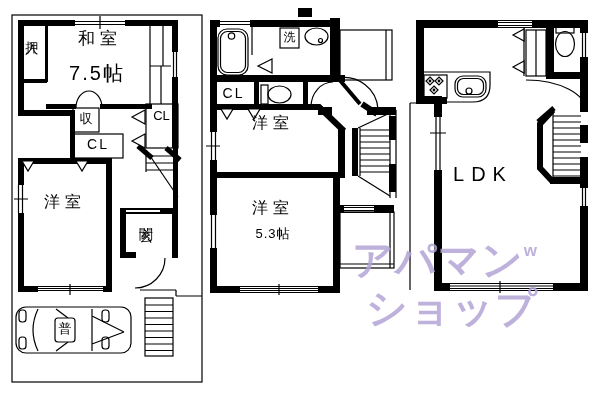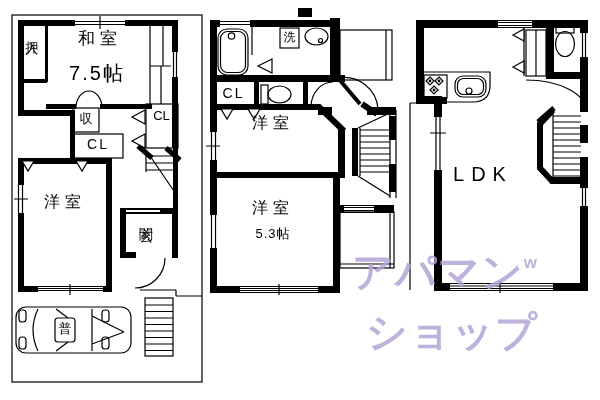--- a/index.html
+++ b/index.html
@@ -5,21 +5,21 @@
   html,body{margin:0;padding:0;background:#fff;}
   #canvas{position:relative;width:600px;height:400px;background:#fff;overflow:hidden;
           font-family:"Liberation Sans","DejaVu Sans",sans-serif;color:#000;}
   #plan-svg{position:absolute;left:0;top:0;}
   .lbl{position:absolute;line-height:1.1;white-space:nowrap;}
   .vert{writing-mode:vertical-rl;text-orientation:upright;white-space:normal;}
   .stack{white-space:normal;word-break:break-all;line-height:1.45;text-align:center;}
   .ctr{text-align:center;}
   #watermark{position:absolute;left:352px;top:236px;width:200px;z-index:5;
              font-weight:700;opacity:.85;pointer-events:none;}
-  #watermark .wline{font-size:41px;letter-spacing:1px;line-height:1.18;white-space:nowrap;margin-top:12px;}
+  #watermark .wline{font-size:41px;letter-spacing:1px;line-height:1.18;white-space:nowrap;}
   #watermark .sup{font-size:17px;vertical-align:18px;font-weight:700;}
   #watermark .wline2{padding-left:14px;}
 </style>
 </head>
 <body>
 
 <div id="canvas">
 
 <svg id="plan-svg" width="600" height="400" viewBox="0 0 600 400" fill="none" stroke="#000" stroke-width="1.2">
 

